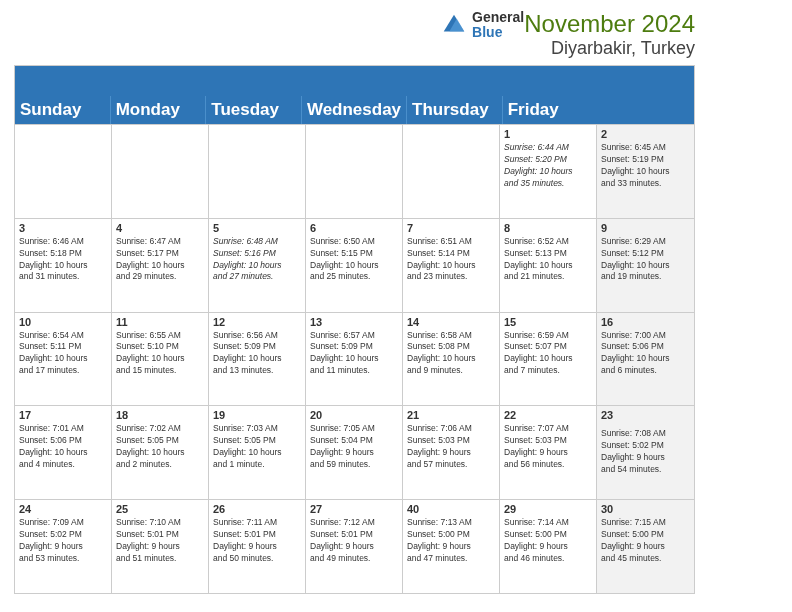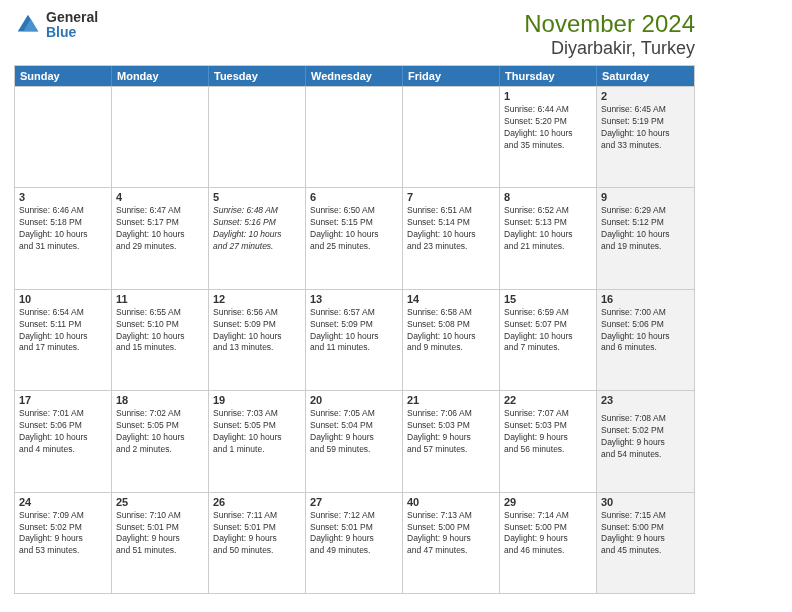--- a/index.html
+++ b/index.html
@@ -9,20 +9,21 @@
       width: 792px;
       height: 612px;
       overflow: hidden;
     }
     .page {
       width: 709px;
       height: 612px;
       display: flex;
       flex-direction: column;
       padding: 10px 14px 18px 14px;
+      align-items: flex-end;
     }
     .header {
       display: flex;
       justify-content: space-between;
       align-items: flex-start;
       margin-bottom: 6px;
     }
     .logo {
       display: flex;
       align-items: center;
@@ -65,25 +66,26 @@
       flex-direction: column;
       border: 1px solid #ccc;
     }
     .cal-header {
       display: grid;
       grid-template-columns: repeat(7, 1fr);
       background: #2E75B6;
     }
     .cal-header-cell {
       color: #fff;
-      font-size: 11px;
+      font-size: 17px;
       font-weight: bold;
       padding: 4px 5px;
       border-right: 1px solid #4a8fcb;
       text-align: left;
+      margin-top: 30px;
     }
     .cal-header-cell:last-child { border-right: none; }
     .cal-body {
       flex: 1;
       display: flex;
       flex-direction: column;
     }
     .cal-row {
       display: grid;
       grid-template-columns: repeat(7, 1fr);
@@ -134,34 +136,33 @@
       <div class="location">Diyarbakir, Turkey</div>
     </div>
   </div>
 
   <div class="calendar">
     <div class="cal-header">
     <div class="cal-header-cell">Sunday</div>
         <div class="cal-header-cell">Monday</div>
         <div class="cal-header-cell">Tuesday</div>
         <div class="cal-header-cell">Wednesday</div>
+        <div class="cal-header-cell">Thursday</div>
         <div class="cal-header-cell">Friday</div>
-        <div class="cal-header-cell">Thursday</div>
-        <div class="cal-header-cell">Saturday</div>
       </div>
     <div class="cal-body">
     <div class="cal-row">
           <div class="cal-cell empty"></div>
           <div class="cal-cell empty"></div>
           <div class="cal-cell empty"></div>
           <div class="cal-cell empty"></div>
           <div class="cal-cell empty"></div>
           <div class="cal-cell">
             <span class="day-num">1</span>
-            <div class="cell-text" style="white-space: pre-line;">Sunrise: 6:44 AM
+            <div class="cell-text" style="white-space: pre-line; font-style: italic;">Sunrise: 6:44 AM
 Sunset: 5:20 PM
 Daylight: 10 hours
 and 35 minutes.</div>
           </div>
           <div class="cal-cell shaded">
             <span class="day-num">2</span>
             <div class="cell-text" style="white-space: pre-line;">Sunrise: 6:45 AM
 Sunset: 5:19 PM
 Daylight: 10 hours
 and 33 minutes.</div>

